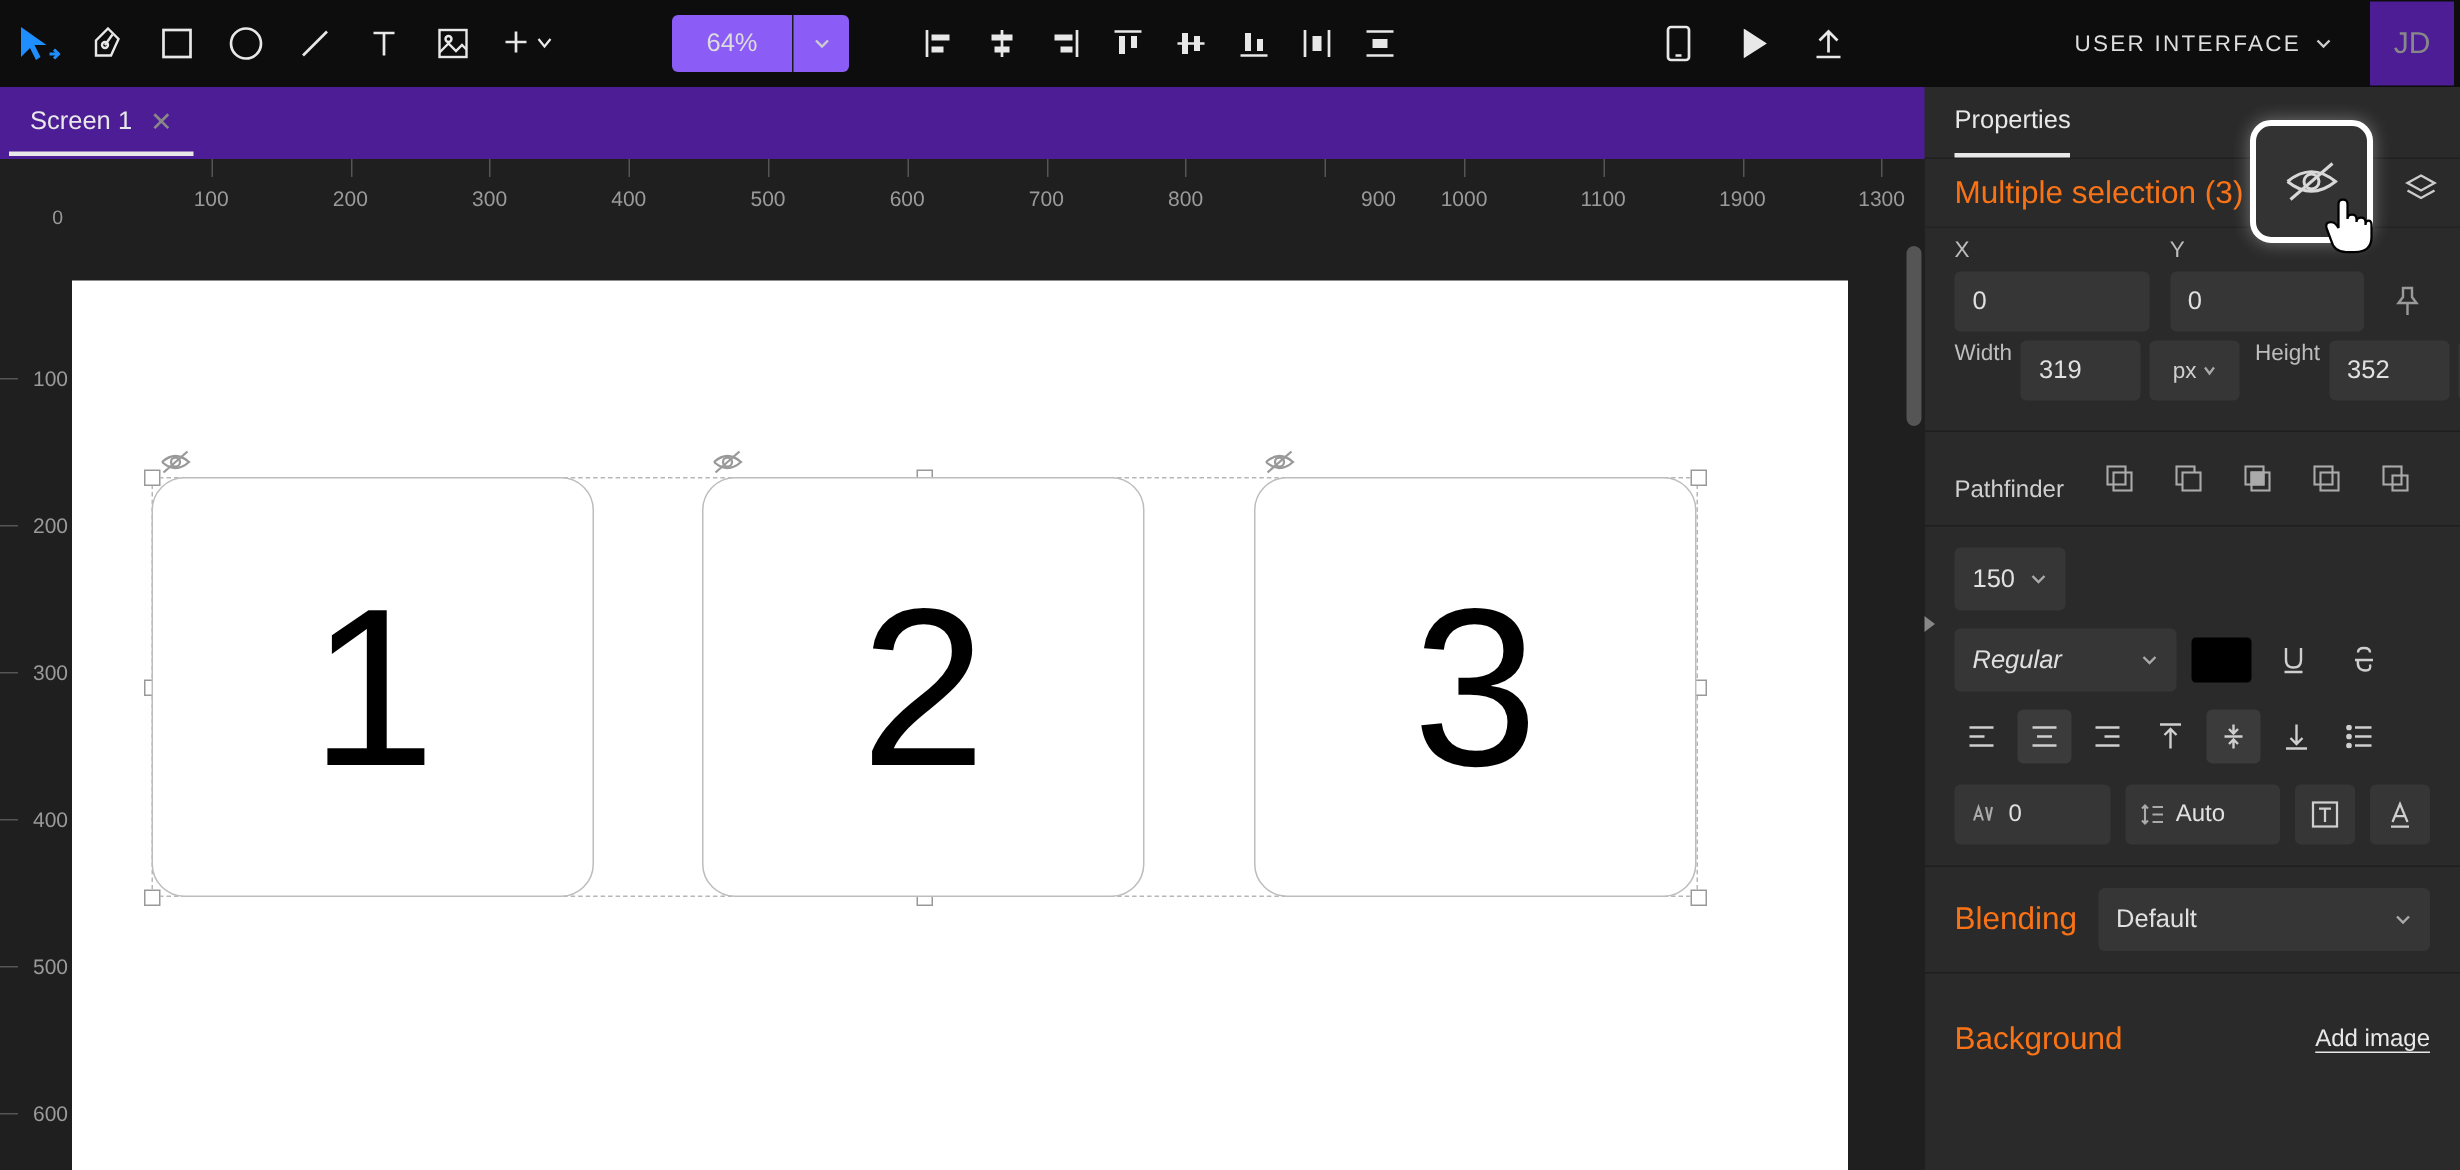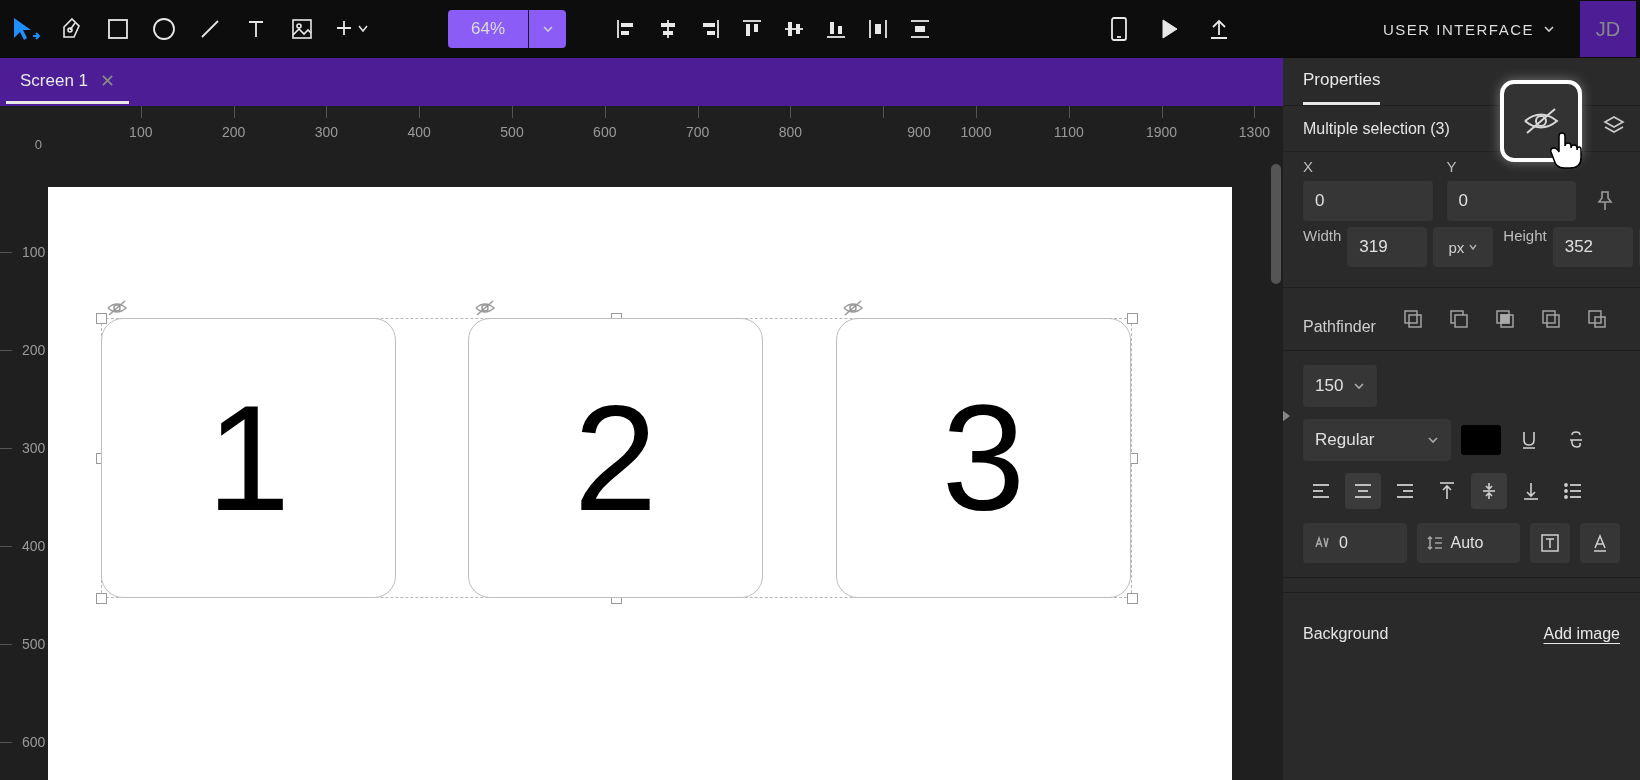--- a/index.html
+++ b/index.html
@@ -45,21 +45,21 @@
 .card-num { font-size:150px; font-weight:400; font-family: Arial, sans-serif; color:#000; line-height:1; }
 .handle { position:absolute; width:11px; height:11px; background:#fff; border:1px solid #999; }
 .eye-off { position:absolute; color:#888; }
 .sel-handle-mid { position:absolute; width:11px; height:11px; background:#fff; border:1px solid #999; }
 
 
 .panel { position:absolute; top:58px; right:0; bottom:0; width:357px; background:#2a2a2a; color:#cfcfcf; overflow:hidden;}
 .panel-tabs { height:48px; display:flex; align-items:center; padding:0 20px; border-bottom:1px solid #1f1f1f;}
 .panel-tab { font-size:17px; color:#e8e8e8; padding-bottom:12px; padding-top:12px; border-bottom:3px solid #e8e8e8;}
 .panel-row { padding: 10px 20px; display:flex; align-items:center; gap:12px; }
-.panel-label { font-size:16px; color:#e5e5e5; }
+.panel-label { font-size:21px; color:#f97316; }
 .sel-title-row { height:46px; border-bottom:1px solid #222; }
 .hide-btn-highlight { position:absolute; top:22px; right:58px; width:82px; height:82px; border:4px solid #fff; border-radius:14px; background:#333; display:flex; align-items:center; justify-content:center; cursor:pointer; z-index:5; box-shadow: 0 0 12px rgba(255,255,255,.35);}
 .layers-mini { position:absolute; top:56px; right:14px; cursor:pointer; color:#ccc;}
 .cursor-hand { position:absolute; top:72px; right:56px; z-index:6; pointer-events:none;}
 .coord-row { display:flex; gap:14px; padding: 6px 20px 0; }
 .coord-col { flex:1; display:flex; flex-direction:column; gap:6px; }
 .coord-label { font-size:15px; color:#bdbdbd; }
 .field { background:#363636; border-radius:4px; height:40px; display:flex; align-items:center; padding:0 12px; color:#e0e0e0; font-size:17px; }
 .field.narrow { width: 80px; }
 .size-row { display:flex; gap:10px; padding: 6px 20px; align-items:flex-end;}
@@ -477,21 +477,21 @@
   <div class="font-row">
     <div class="dropdown w80">
       <span>150</span>
       <svg width="12" height="12" viewBox="0 0 12 12" fill="none" stroke="#aaa" stroke-width="1.6">
             <path d="M2 4 L6 8 L10 4"></path>
           </svg>
     </div>
   </div>
 
   <div class="weight-row">
-    <div class="dropdown" style="width:148px;">
+    <div class="dropdown" style="width:148px;font-style:italic;">
       <span>Regular</span>
       <svg width="12" height="12" viewBox="0 0 12 12" fill="none" stroke="#aaa" stroke-width="1.6">
             <path d="M2 4 L6 8 L10 4"></path>
           </svg>
     </div>
     <div class="color-swatch"></div>
     <div class="txtfmt">
           <svg width="18" height="20" viewBox="0 0 18 20" fill="none" stroke="#cfcfcf" stroke-width="1.6">
             <path d="M4 2 V10 Q4 15 9 15 Q14 15 14 10 V2 M3 18 H15"></path>
           </svg>
@@ -581,20 +581,29 @@
     <div class="sp-btn">
           <svg width="20" height="20" viewBox="0 0 20 20" fill="none" stroke="#cfcfcf" stroke-width="1.5">
             <path d="M5 15 L10 3 L15 15 M7 11 H13"></path>
             <line x1="4" y1="18" x2="16" y2="18"></line>
           </svg>
         </div>
   </div>
 
   <div class="section-divider"></div>
 
+  <div class="blend-row">
+    <span class="panel-label">Blending</span>
+    <div class="dropdown blend-dd">
+      <span>Default</span>
+      <svg width="12" height="12" viewBox="0 0 12 12" fill="none" stroke="#aaa" stroke-width="1.6">
+            <path d="M2 4 L6 8 L10 4"></path>
+          </svg>
+    </div>
+  </div>
 
   <div class="section-divider"></div>
 
   <div class="bg-row">
     <span class="panel-label">Background</span>
     <span class="add-img">Add image</span>
   </div>
  </div>
 </div>
 

